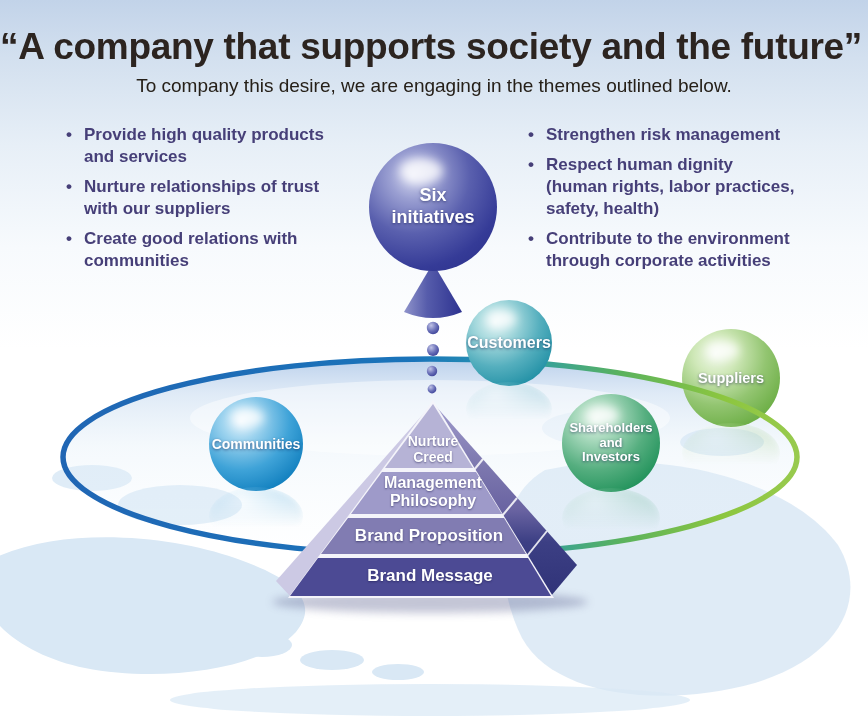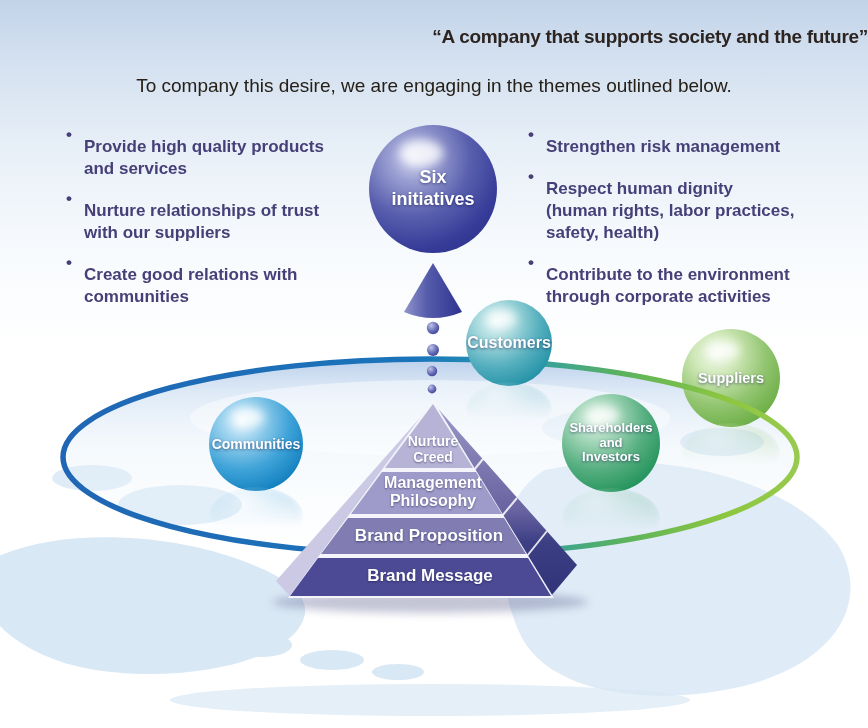--- a/index.html
+++ b/index.html
@@ -5,34 +5,34 @@
   html,body{margin:0;padding:0;}
   .stage{
     position:relative;width:868px;height:728px;overflow:hidden;
     font-family:"Liberation Sans","DejaVu Sans",sans-serif;
     background:linear-gradient(180deg,#c2d3e9 0%,#d3e0ef 8%,#e7eff7 20%,#f7fafd 34%,#ffffff 48%,#ffffff 100%);
   }
   .layer{position:absolute;left:0;top:0;width:868px;height:728px;pointer-events:none;}
   .z1{z-index:1}.z2{z-index:2}.z3{z-index:3}.z4{z-index:4}
 
   .title{
-    position:absolute;left:0;top:26px;width:868px;text-align:right;
-    font-size:19px;font-weight:bold;color:#2c2420;letter-spacing:-0.3px;z-index:6;
+    position:absolute;left:0;top:26px;width:868px;text-align:left;
+    font-size:37px;font-weight:bold;color:#2c2420;letter-spacing:-0.3px;z-index:6;
   }
   .subtitle{
     position:absolute;left:0;top:75px;width:868px;text-align:center;
     font-size:19px;color:#262019;z-index:6;
   }
 
   ul.themes{position:absolute;margin:0;padding:0;list-style:none;width:290px;z-index:6;}
   ul.themes.left{left:66px;top:124px;}
   ul.themes.right{left:528px;top:124px;}
   ul.themes li{display:flex;margin:0 0 8px 0;color:#463f78;font-weight:bold;font-size:17px;line-height:1.3;}
   ul.themes .dot{width:18px;flex:0 0 18px;}
-  ul.themes .txt{white-space:pre-line;margin-top:12px;}
+  ul.themes .txt{white-space:pre-line;}
 
   .sph-wrap{position:absolute;}
   .sphere{
     position:absolute;left:0;top:0;width:100%;height:100%;border-radius:50%;
     display:flex;align-items:center;justify-content:center;text-align:center;
     color:#fff;font-weight:bold;white-space:pre-line;
     text-shadow:0 1px 3px rgba(10,15,70,.55);
   }
   .sphere::before{
     content:"";position:absolute;left:24%;top:12%;width:34%;height:20%;
@@ -154,21 +154,21 @@
     <polygon points="348,518 504,518 526,554 321,554" fill="#817cb2"></polygon>
     <polygon points="318,558 528,558 551,596 290,596" fill="#4c4a94"></polygon>
 
     <path d="M433,263 L404,312 Q433,324 462,312 Z" fill="url(#coneG)"></path>
     <circle cx="433" cy="328" r="6.2" fill="url(#dotG)"></circle>
     <circle cx="433" cy="350" r="6" fill="url(#dotG)"></circle>
     <circle cx="432" cy="371" r="5.2" fill="url(#dotG)"></circle>
     <circle cx="432" cy="389" r="4.4" fill="url(#dotG)"></circle>
   </svg>
 
-  <div class="sph-wrap" style="left:369px;top:125px;width:128px;height:128px;z-index:5">
+  <div class="sph-wrap" style="left:369px;top:143px;width:128px;height:128px;z-index:5">
     <div class="sphere g-hub" style="font-size:18px;line-height:1.2">
       <span>Six
 initiatives</span>
     </div>
   </div>
 
 
   <div class="sph-wrap" style="left:209px;top:397px;width:94px;height:94px;z-index:5">
     <div class="sphere g-com" style="font-size:14px">
       <span>Communities</span>

